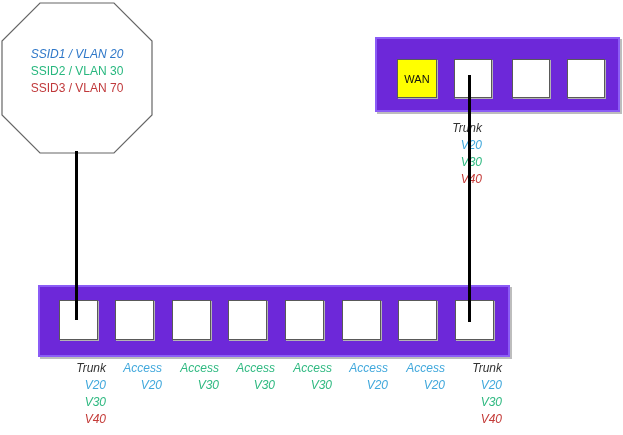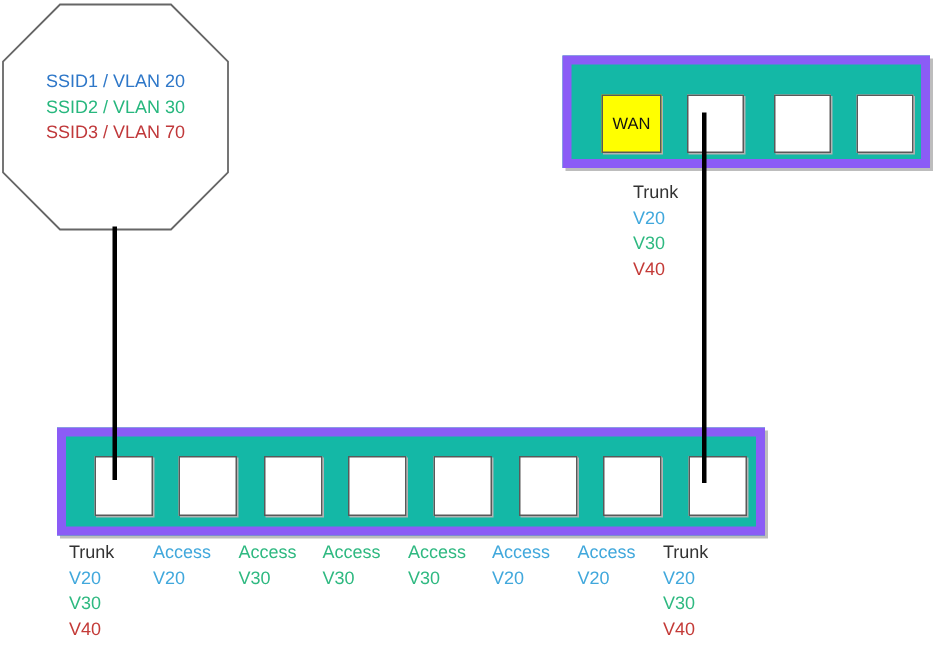--- a/index.html
+++ b/index.html
@@ -24,22 +24,22 @@
     position: absolute;
     left: 2px; top: 46px; width: 150px;
     text-align: center;
     line-height: 17px;
     white-space: nowrap;
   }
 
   
   .device {
     position: absolute;
-    background: #14b8a6;
-    border: 6px solid #8b5cf6;
+    background: #6d28d9;
+    border: 2px solid #8b5cf6;
     box-shadow: 2px 2px 0 #bdbdbd;
     box-sizing: border-box;
   }
   .router { left: 375px; top: 37px; width: 245px; height: 75px; }
   .switch { left: 38px;  top: 285px; width: 472px; height: 72px; }
 
   
   .port {
     position: absolute;
     background: #ffffff;
@@ -58,44 +58,45 @@
   .link {
     position: absolute;
     width: 3px;
     z-index: 5;
   }
 
   
   .label-col {
     position: absolute;
     width: 60px;
-    text-align: left;
+    text-align: right;
     line-height: 17px;
     white-space: nowrap;
+    font-style: italic;
   }
   .router-uplink { left: 422px; top: 120px; }
   .col-1 { left: 46px;  top: 360px; }
   .col-2 { left: 102px; top: 360px; }
   .col-3 { left: 159px; top: 360px; }
   .col-4 { left: 215px; top: 360px; }
   .col-5 { left: 272px; top: 360px; }
   .col-6 { left: 328px; top: 360px; }
   .col-7 { left: 385px; top: 360px; }
   .col-8 { left: 442px; top: 360px; }
 </style>
 </head>
 <body>
 
 <div class="canvas">
 
   <svg class="ap-svg" width="152" height="152">
     <polygon points="39,1 113,1 151,39 151,113 113,151 39,151 1,113 1,39" fill="#ffffff" stroke="#666666" stroke-width="1.2"></polygon>
   </svg>
   <div class="ap-text">
-    <div style="color: rgb(46, 119, 200);">SSID1 / VLAN 20</div>
+    <div style="color: rgb(46, 119, 200); font-style: italic;">SSID1 / VLAN 20</div>
     <div style="color: rgb(39, 183, 126);">SSID2 / VLAN 30</div>
     <div style="color: rgb(192, 57, 59);">SSID3 / VLAN 70</div>
   </div>
 
   <div class="device router">
     <div class="port port-wan" style="left: 20px; background: rgb(255, 255, 0);">
       <span>WAN</span>
     </div>
     <div class="port" style="left:77px; width:38px;"></div>
     <div class="port" style="left:135px; width:38px;"></div>

